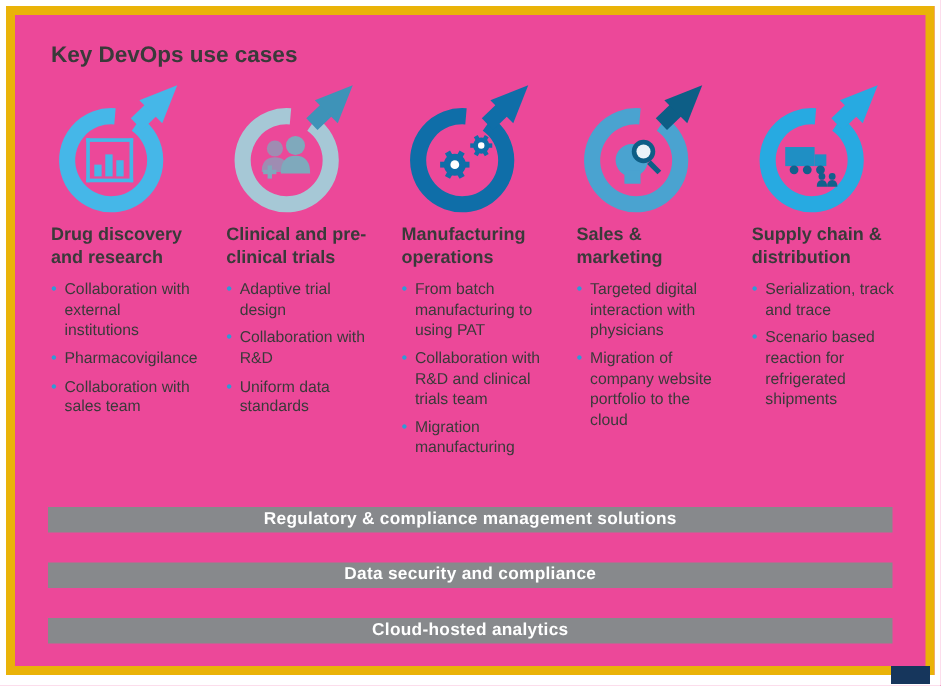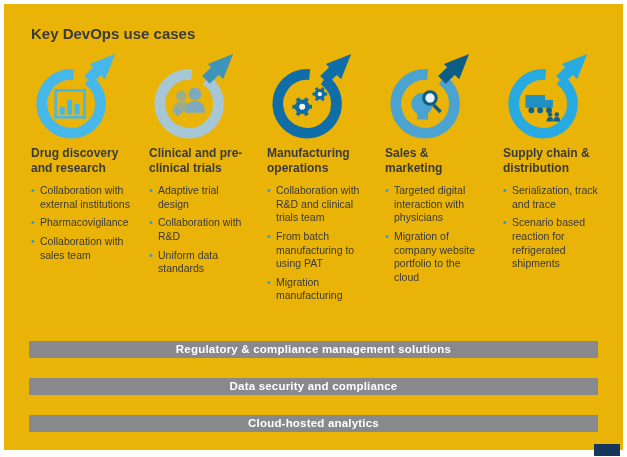--- a/index.html
+++ b/index.html
@@ -1,17 +1,17 @@
 <!DOCTYPE html>
 <html><head>
 <meta charset="utf-8">
 <style>
   html,body{margin:0;padding:0;background:#ffffff;font-family:"Liberation Sans",sans-serif;}
   .page{position:relative;width:627px;height:457px;background:#fff;overflow:hidden;}
-  .frame{position:absolute;left:4px;top:4px;right:4px;bottom:7px;border:3px solid #eab308;background:#eab308;
+  .frame{position:absolute;left:4px;top:4px;right:4px;bottom:7px;border:6px solid #eab308;background:#ec4899;
          box-sizing:border-box;padding:16px 18px 0 24px;}
   .title{font-size:15px;font-weight:bold;color:#3a3a3a;margin:2px 0 8px 0;}
   .columns{display:flex;gap:19px;}
   .col{flex:1;min-width:0;}
   .icon{display:block;margin:0 0 0 -4px;}
   .heading{font-size:12px;font-weight:bold;line-height:1.25;color:#3a3a3a;margin:4px 0 8px 0;}
   ul.bullets{list-style:none;margin:0;padding:0;font-size:10.5px;color:#3a3a3a;line-height:1.3;}
   ul.bullets li{position:relative;padding-left:9px;margin-bottom:5px;}
   ul.bullets li::before{content:"\2022";position:absolute;left:0;top:-1px;color:#2f9bd6;font-size:11px;}
   .bars{position:absolute;left:22px;right:22px;bottom:15px;display:flex;flex-direction:column;gap:20px;}
@@ -87,22 +87,22 @@
             <rect x="50.5" y="43.5" width="15" height="3"></rect>
             <rect x="50.5" y="43.5" width="15" height="3" transform="rotate(60 58 45)"></rect>
             <rect x="50.5" y="43.5" width="15" height="3" transform="rotate(120 58 45)"></rect>
             <circle cx="58" cy="45" r="5.5"></circle>
           </g>
           <circle cx="40" cy="58" r="3" fill="#ffffff"></circle>
           <circle cx="58" cy="45" r="2.2" fill="#ffffff"></circle>
         </svg>
         <div class="heading">Manufacturing operations</div>
         <ul class="bullets">
+          <li>From batch manufacturing to using PAT</li>
           <li>Collaboration with R&amp;D and clinical trials team</li>
-          <li>From batch manufacturing to using PAT</li>
           <li>Migration manufacturing</li>
         </ul>
       </div>
 
       <div class="col">
         <svg class="icon" width="98" height="92" viewBox="0 0 100 94">
           <path fill="none" stroke-width="11" d="M 47.6 25.1 A 30 30 0 1 0 62.2 30.4" stroke="#4aa3d0"></path>
           <path stroke-width="11" fill="none" d="M 62.2 30.4 L 73 20" stroke="#0d5e86"></path>
           <polygon points="90,4 79.8,29.8 64.2,14.2" fill="#0d5e86"></polygon>
           <g fill="#4aa3d0">

